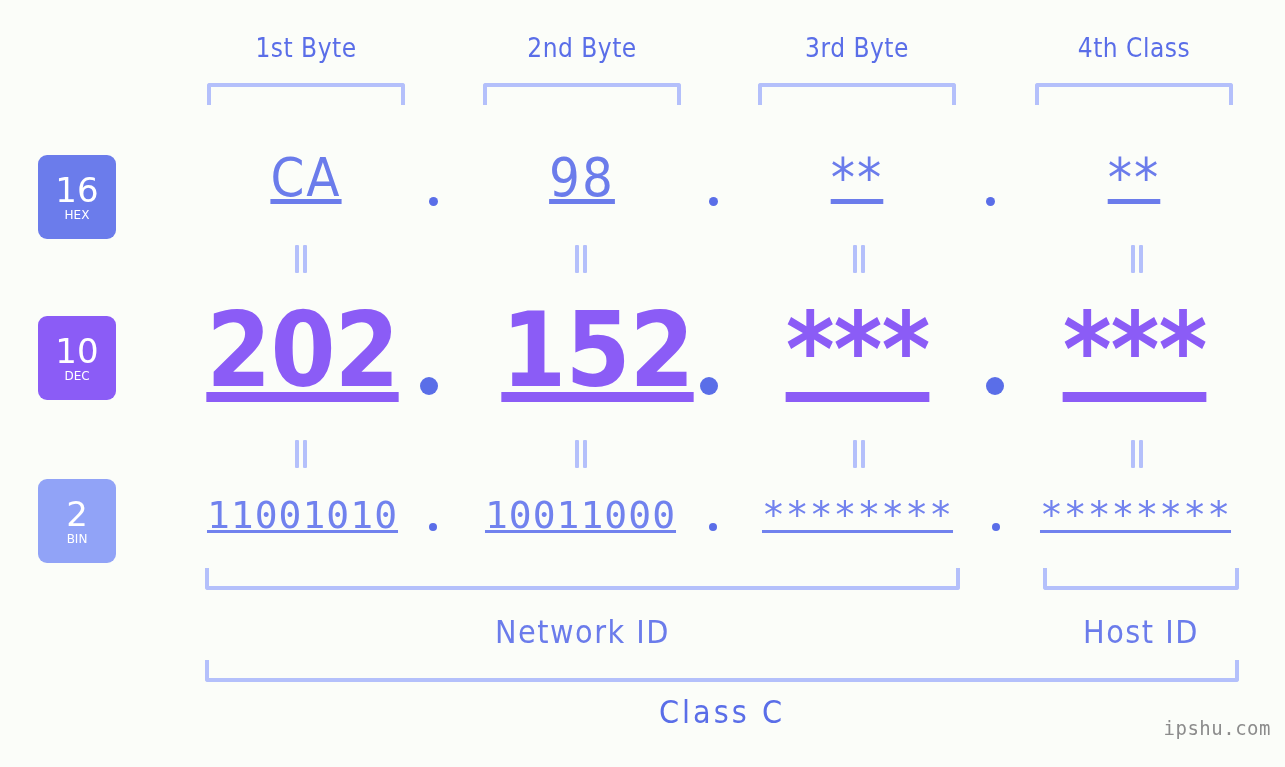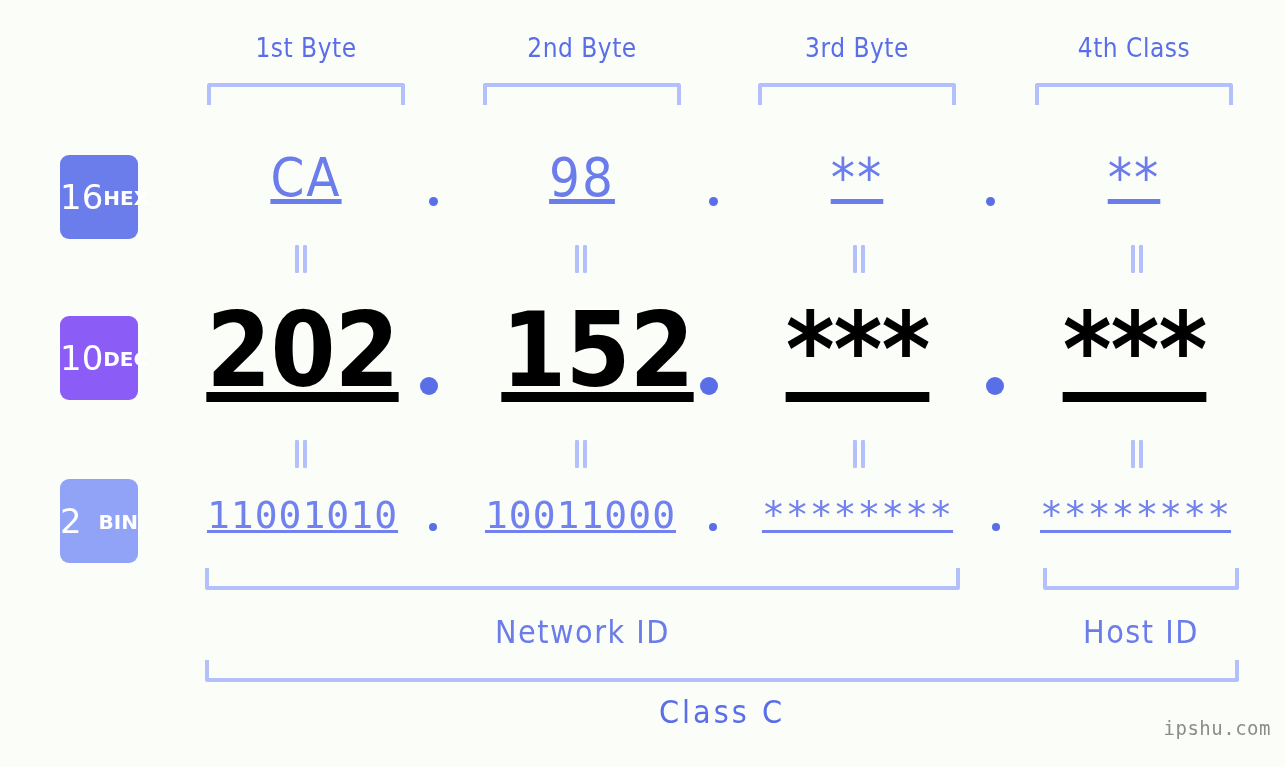--- a/index.html
+++ b/index.html
@@ -11,38 +11,39 @@
     height: 767px;
     background: #fbfdf9;
     font-family: "DejaVu Sans", sans-serif;
     overflow: hidden;
     position: relative;
   }
 
   
   .badge {
     position: absolute;
-    left: 60px;
+    left: 38px;
     width: 78px;
     height: 84px;
     border-radius: 9px;
     display: flex;
+    flex-direction: column;
     align-items: center;
-    justify-content: space-between;
+    justify-content: center;
     color: #ffffff;
     line-height: 1;
   }
   .badge .num {
     font-size: 34px;
     font-weight: 400;
     letter-spacing: 0px;
   }
   .badge .sys {
-    font-size: 20px;
-    font-weight: 700;
+    font-size: 12px;
+    font-weight: 400;
     margin-top: 2px;
   }
   #badge-hex { top: 155px; background: #6b7ceb; }
   #badge-dec { top: 316px; background: #8b5cf6; }
   #badge-bin { top: 479px; background: #91a3f7; }
 
   
   .hdr-label {
     position: absolute;
     top: 33px;
@@ -84,21 +85,21 @@
     top: 148px;
     font-size: 54px;
     line-height: 60px;
     letter-spacing: 2px;
   }
   .row-dec .cell {
     top: 295px;
     font-size: 104px;
     line-height: 110px;
     font-weight: bold;
-    color: #000000;
+    color: #8b5cf6;
     letter-spacing: -1px;
   }
   .row-bin .cell {
     top: 493px;
     font-size: 38px;
     line-height: 44px;
     letter-spacing: 1px;
     font-family: "DejaVu Sans Mono", "Liberation Mono", monospace;
     color: #7182ee;
   }

